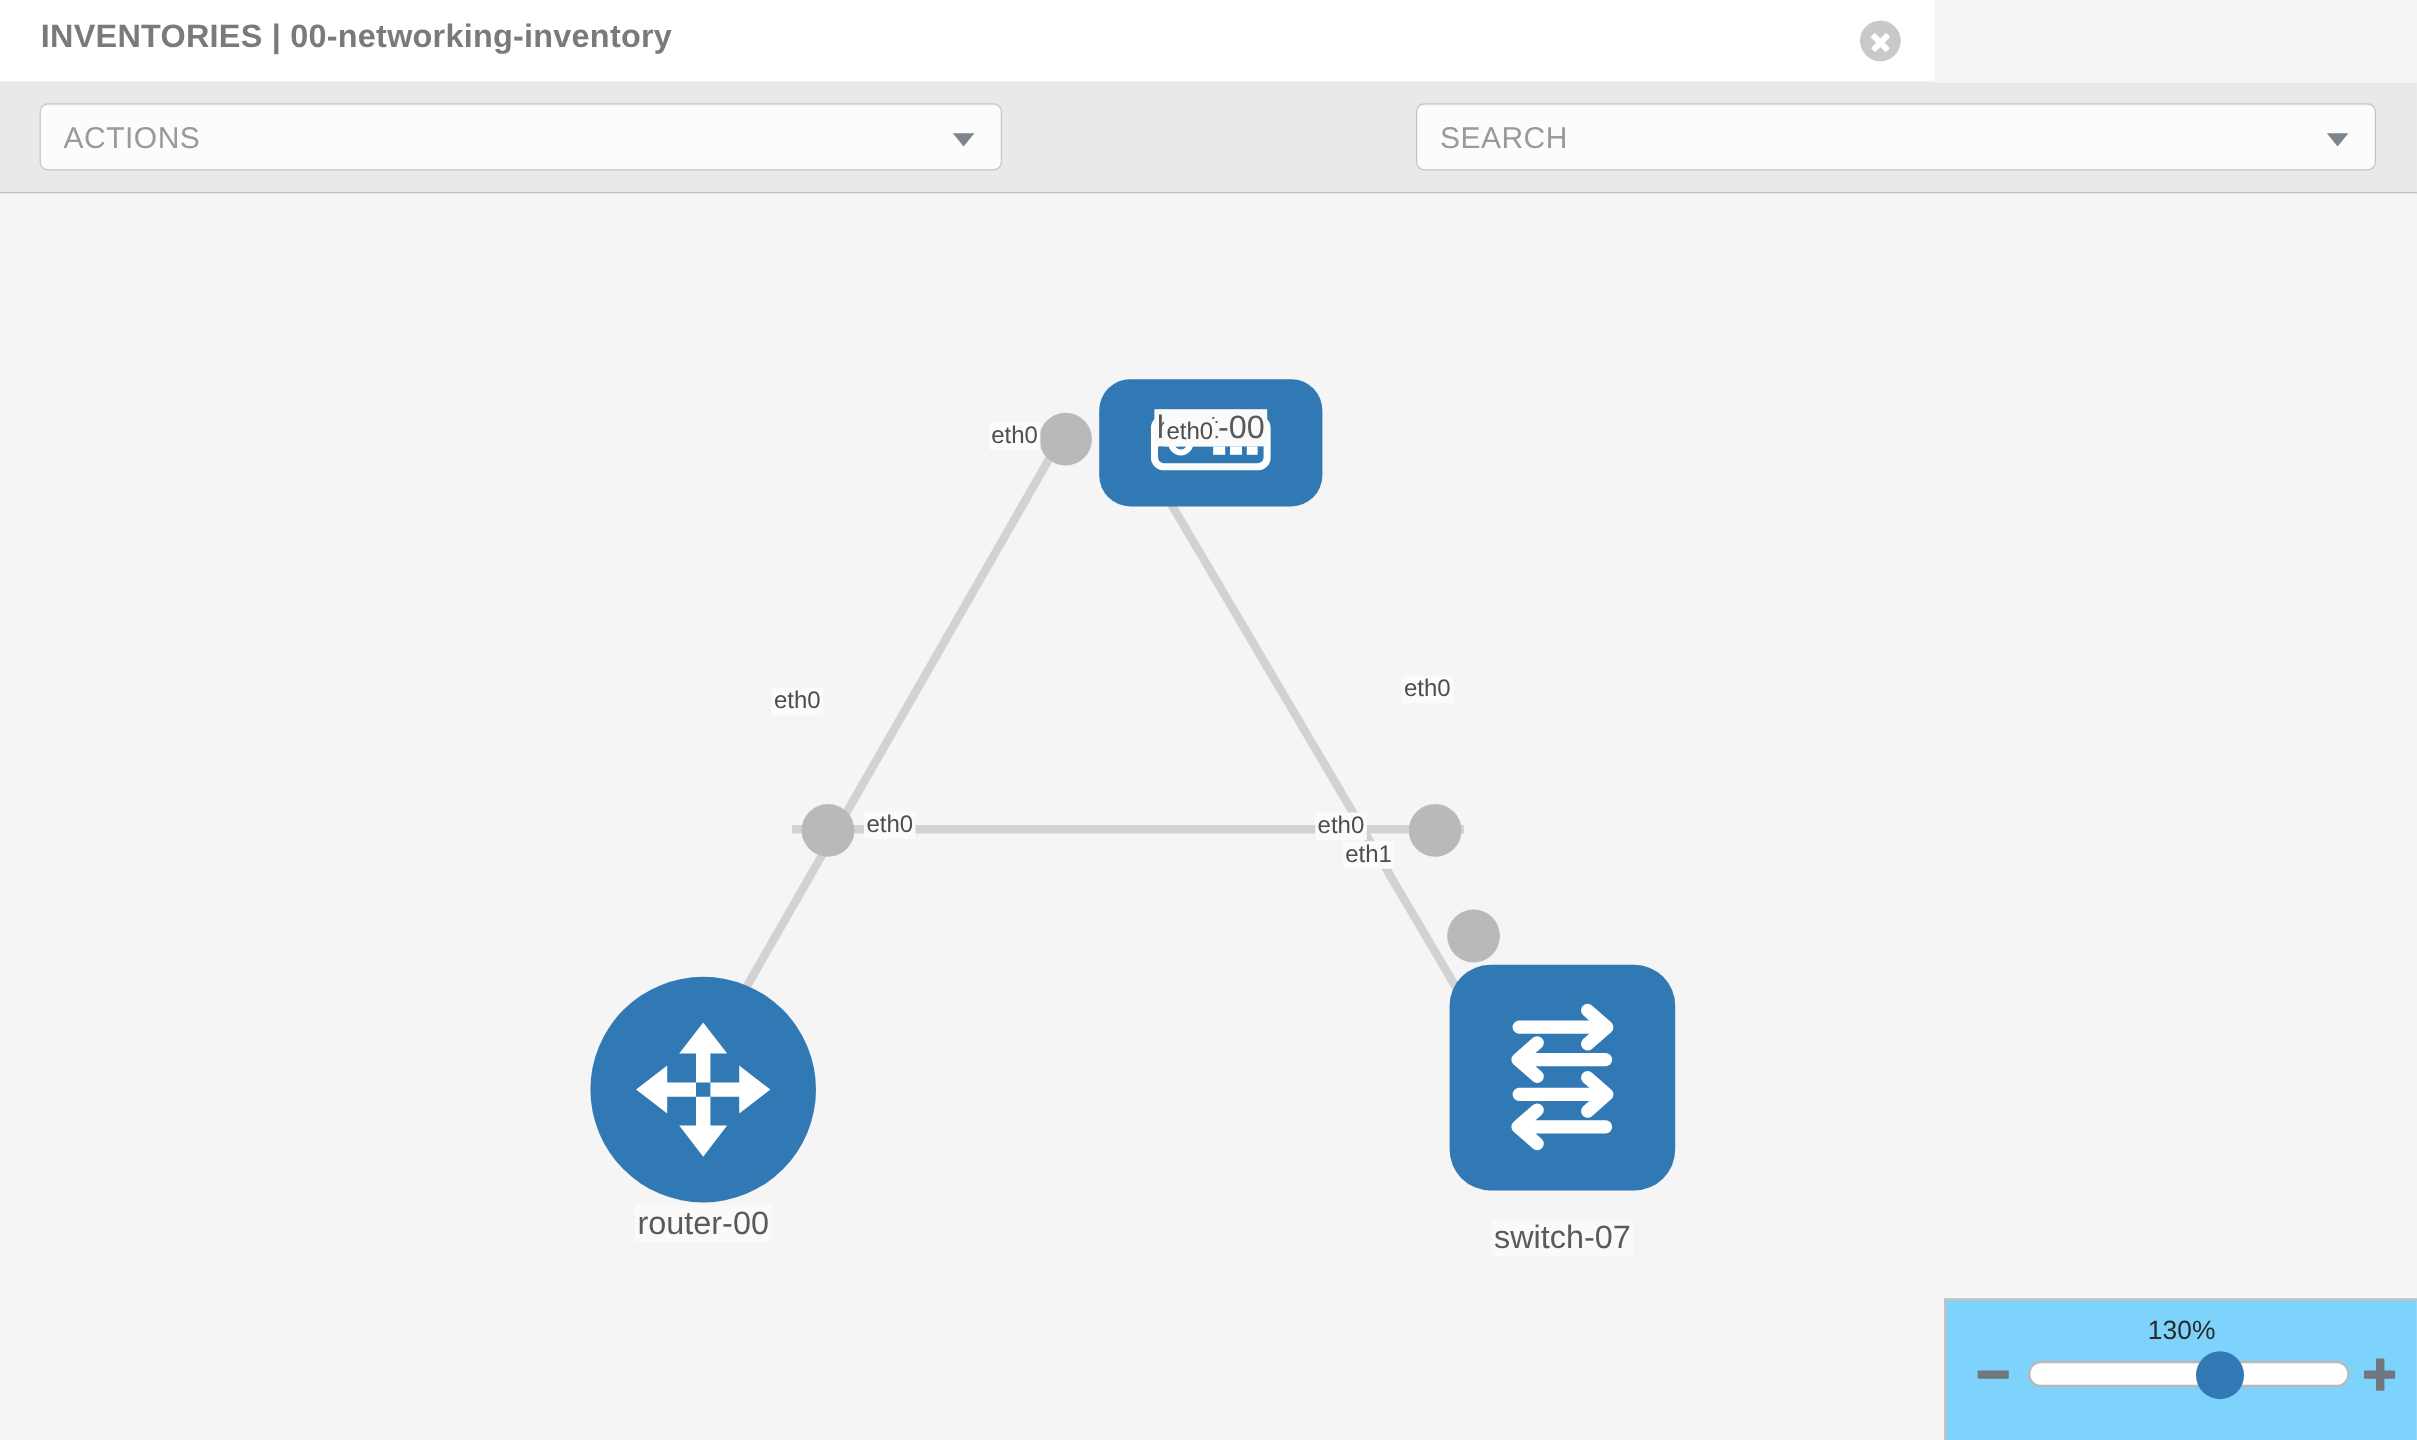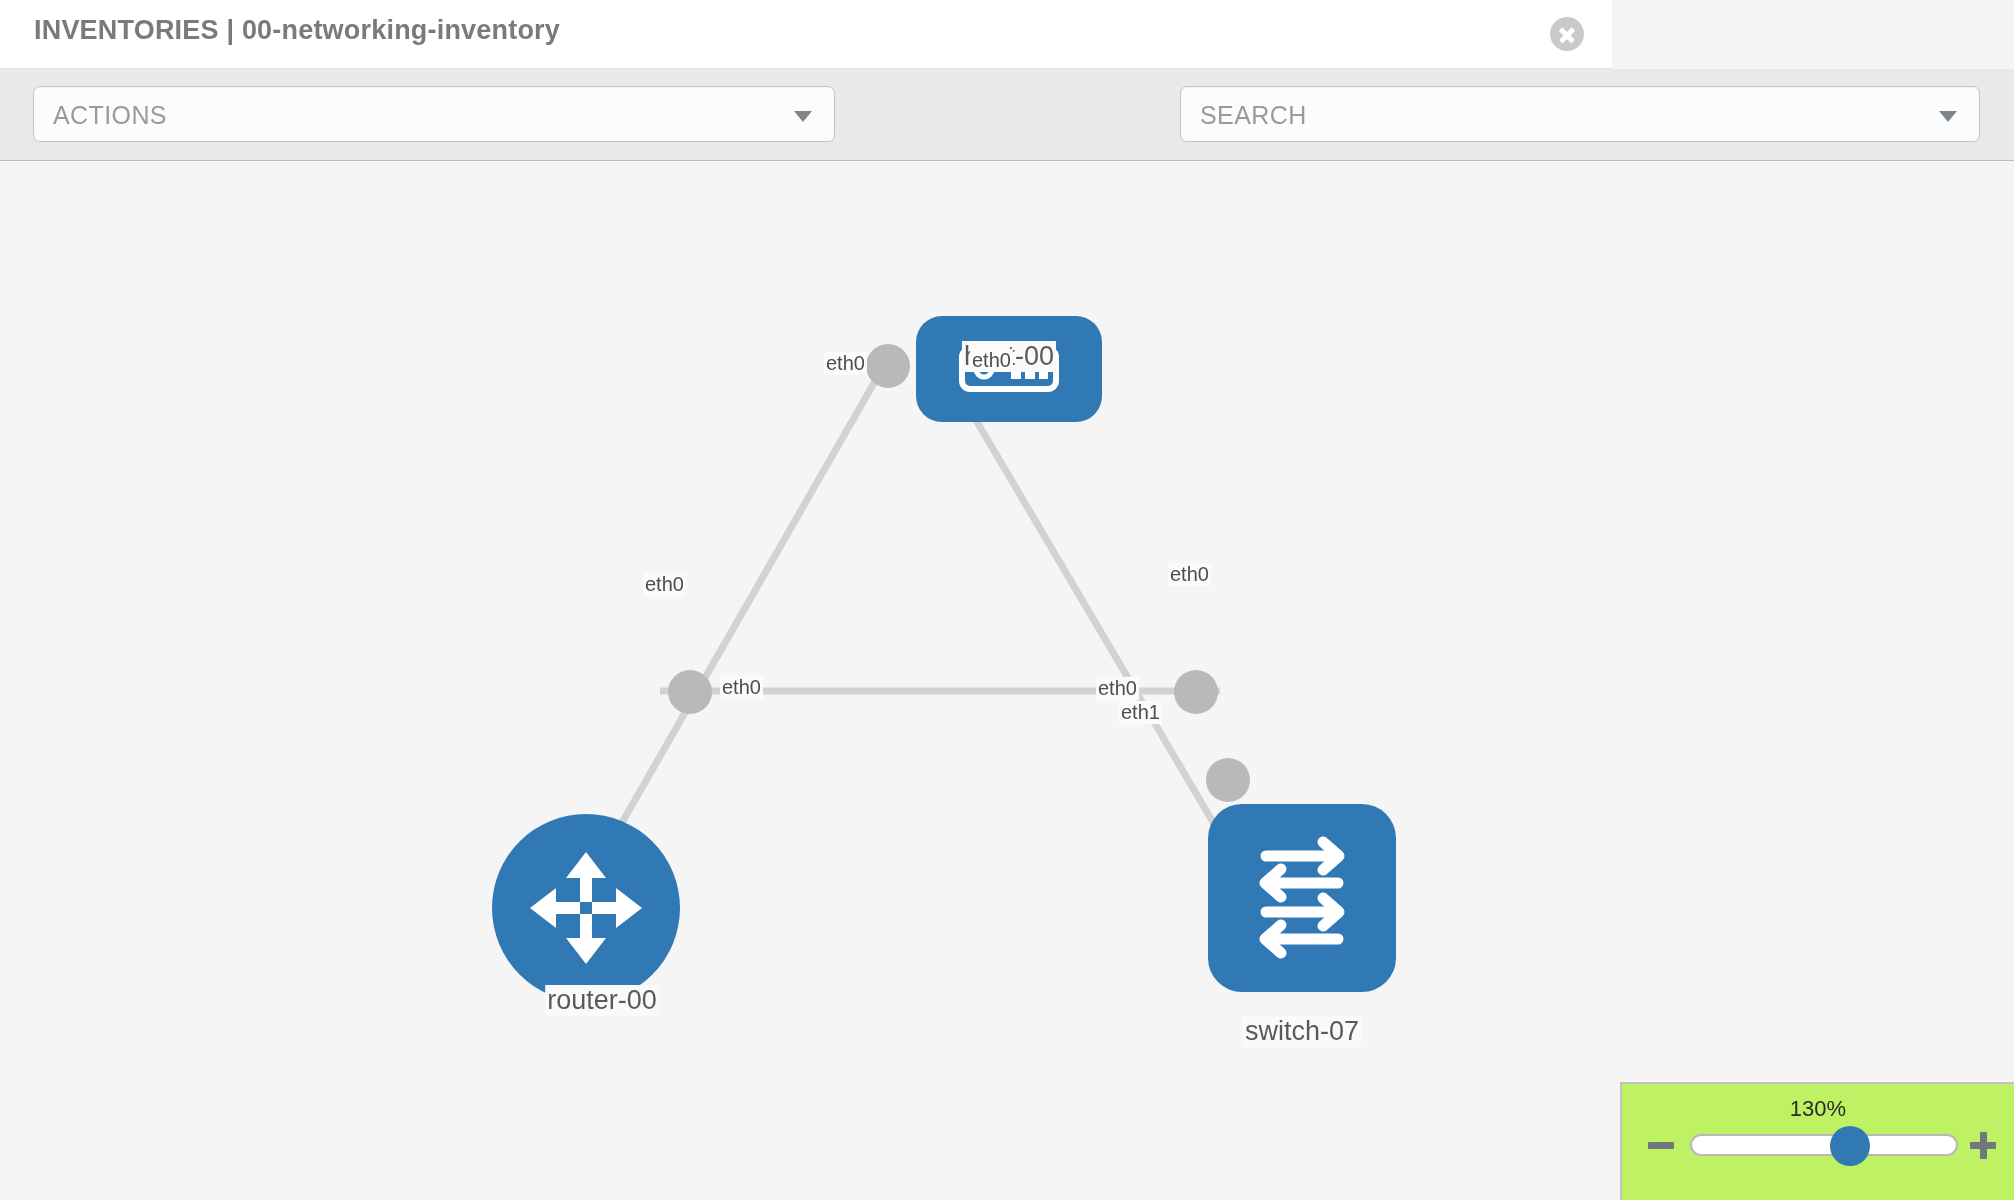--- a/index.html
+++ b/index.html
@@ -103,21 +103,21 @@
     font-size: 20px; color: #4d4d4d;
     background: #fbfbfb;
     white-space: nowrap;
     padding: 0 2px;
   }
 
   
   .zoom-panel {
     position: absolute; left: 1620px; top: 1082px;
     width: 394px; height: 118px;
-    background: #bef264;
+    background: #7dd3fc;
     border: 2px solid #c2c2c2;
     border-right: none; border-bottom: none;
   }
   .zoom-value {
     position: absolute; left: 0; right: 0; top: 12px;
     text-align: center; font-size: 22px; color: #2a2a2a;
   }
   .zoom-minus, .zoom-plus {
     position: absolute; top: 44px;
     width: 34px; height: 34px; cursor: pointer;
@@ -220,21 +220,21 @@
       <svg width="124" height="124" viewBox="0 0 124 124" aria-hidden="true">
         <g fill="#ffffff">
           <path d="M62 6 L82 32 L68 32 L68 56 L56 56 L56 32 L42 32 Z"></path>
           <path d="M62 118 L42 92 L56 92 L56 68 L68 68 L68 92 L82 92 Z"></path>
           <path d="M6 62 L32 42 L32 56 L56 56 L56 68 L32 68 L32 82 Z"></path>
           <path d="M118 62 L92 82 L92 68 L68 68 L68 56 L92 56 L92 42 Z"></path>
         </g>
       </svg>
     </div>
   </div>
-  <div class="node-label" style="left:586px; top:824px;margin-left:16px;">router-00</div>
+  <div class="node-label" style="left:586px; top:843px;">router-00</div>
 
   <div class="node" style="left:1208px; top:643px; width:188px; height:188px;">
     <div class="node-shape" style="width:188px; height:188px; border-radius:34px;">
       <svg width="124" height="124" viewBox="0 0 124 124" aria-hidden="true">
         <g stroke="#ffffff" stroke-width="11" stroke-linecap="round" stroke-linejoin="round" fill="none">
           <path d="M26 20 H98"></path>
             <path d="M83 6 L99 20 L83 34"></path>
           <path d="M98 47 H26"></path>
             <path d="M41 33 L25 47 L41 61"></path>
           <path d="M26 76 H98"></path>

